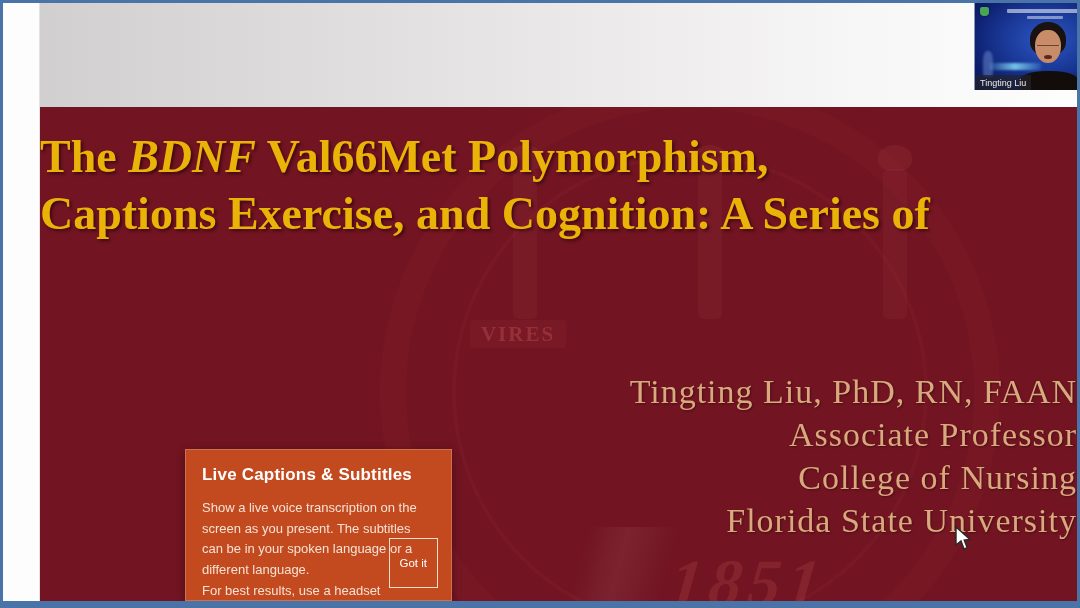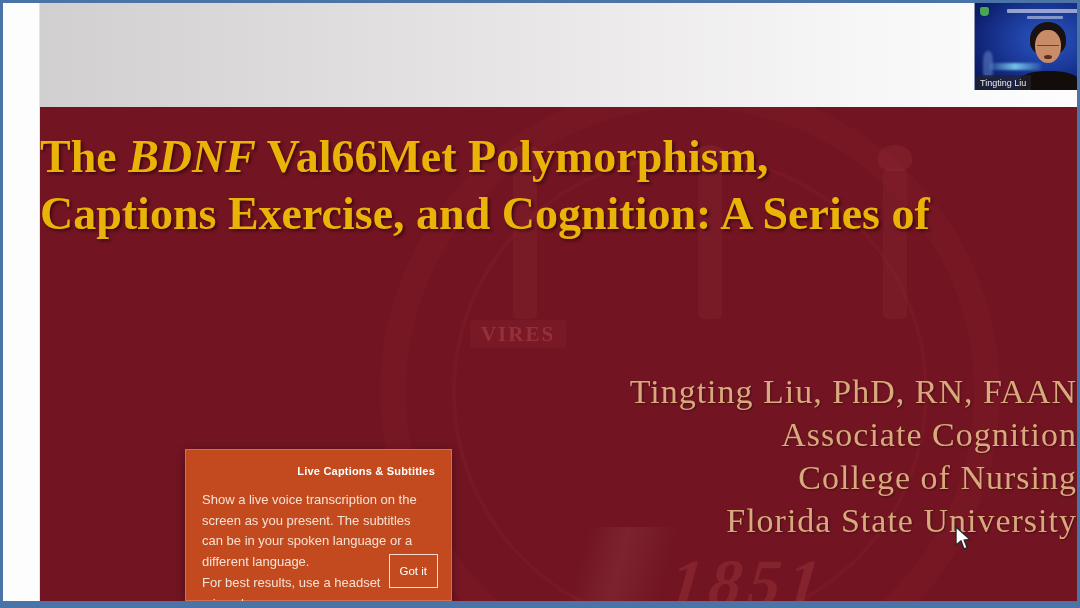--- a/index.html
+++ b/index.html
@@ -55,27 +55,27 @@
     text-shadow:1px 1px 2px rgba(0,0,0,0.35);
     margin-top:18px;
   }
   
   .popup{
     position:absolute;left:182px;top:446px;width:267px;height:152px;
     background:#c24a1e;border:1px solid rgba(255,255,255,0.22);
     color:#ffffff;font-family:"Liberation Sans",sans-serif;
     padding:15px 16px 0 16px;box-shadow:0 2px 8px rgba(0,0,0,0.35);
   }
-  .popup h2{margin:0 0 13px 0;font-size:11px;font-weight:bold;color:#ffffff;letter-spacing:0.2px;text-align:right;}
+  .popup h2{margin:0 0 13px 0;font-size:17px;font-weight:bold;color:#ffffff;letter-spacing:0.2px;}
   .popup p{margin:0;font-size:13px;line-height:1.58;color:#f6e2d5;}
   .popup p + p{margin-top:1px;}
   .popup .gotit{
     position:absolute;right:13px;bottom:12px;
     background:transparent;border:1.5px solid rgba(255,236,222,0.9);
-    color:#ffffff;font-size:11.5px;padding:10px 10px;cursor:pointer;
+    color:#ffffff;font-size:11.5px;padding:18px 10px;cursor:pointer;
     font-family:"Liberation Sans",sans-serif;
   }
   
   .video{
     position:absolute;left:971px;top:0;width:125px;height:87px;overflow:hidden;
     background:radial-gradient(ellipse at 58% 42%, #2d58c4 0%, #1b3a9a 40%, #0c1d6b 78%, #081453 100%);
     border-left:1px solid #8895b5;
   }
   .video .cap1{position:absolute;left:32px;top:6px;width:76px;height:4px;background:rgba(255,255,255,0.55);filter:blur(0.6px);border-radius:1px;}
   .video .cap2{position:absolute;left:52px;top:13px;width:36px;height:3px;background:rgba(255,255,255,0.45);filter:blur(0.6px);border-radius:1px;}
@@ -120,21 +120,21 @@
         <div class="streak"></div>
       </div>
 
       <div class="title-block">
         <div><span>The </span><i>BDNF</i><span> Val66Met Polymorphism,</span></div>
         <div>Captions Exercise, and Cognition: A Series of</div>
       </div>
 
       <div class="author-block">
         <div>Tingting Liu, PhD, RN, FAAN</div>
-        <div>Associate Cognition</div>
+        <div>Associate Professor</div>
         <div>College of Nursing</div>
         <div>Florida State University</div>
       </div>
     </div>
 
     <div class="popup">
       <h2>Live Captions &amp; Subtitles</h2>
       <p>Show a live voice transcription on the screen as you present. The subtitles can be in your spoken language or a different language.</p>
       <p>For best results, use a headset microphone.</p>
       <button class="gotit">Got it</button>

